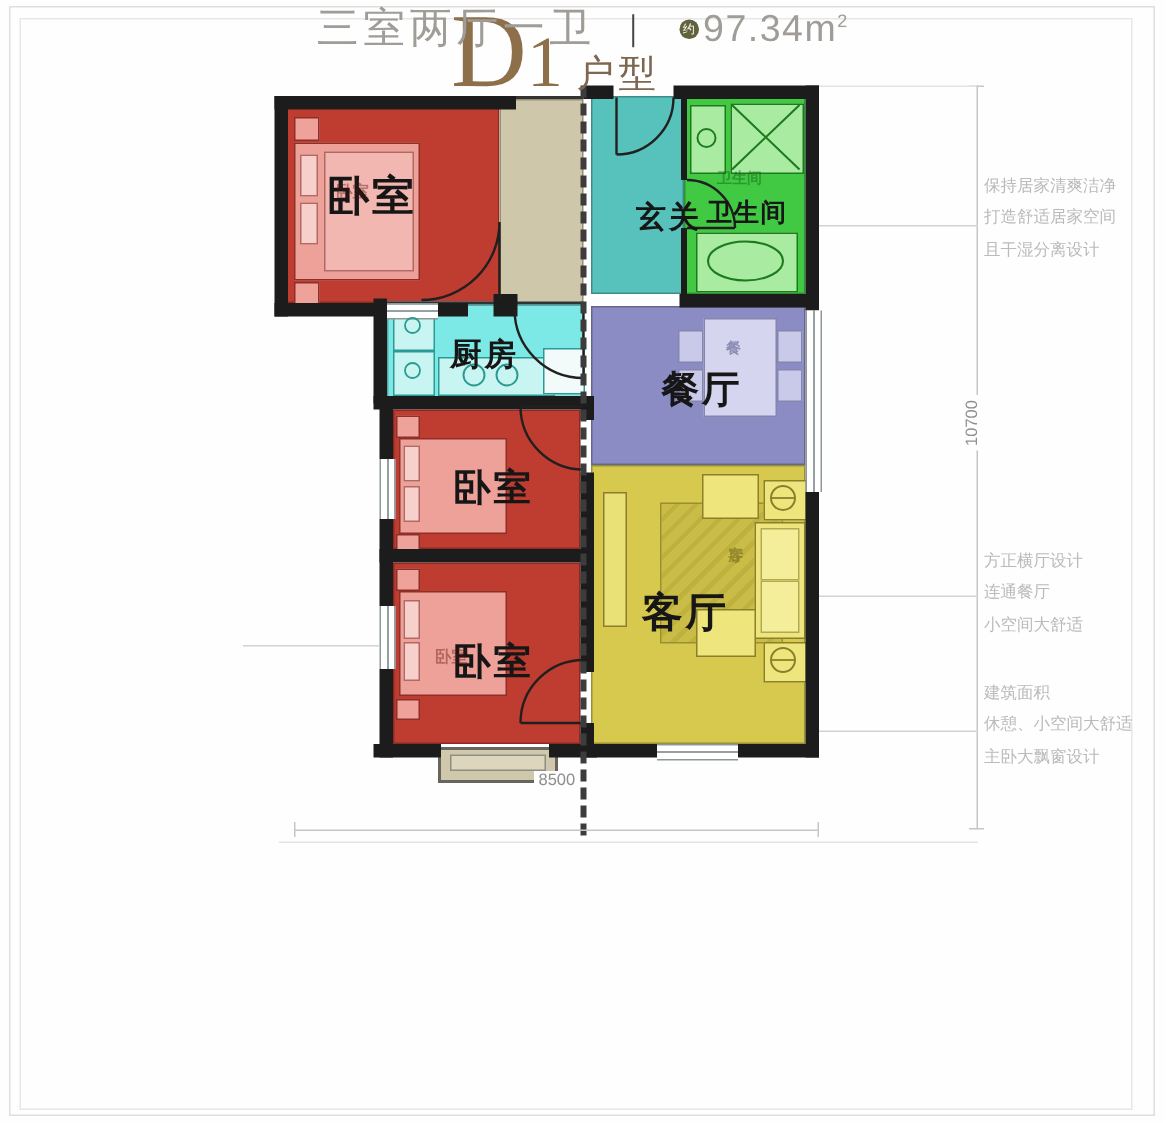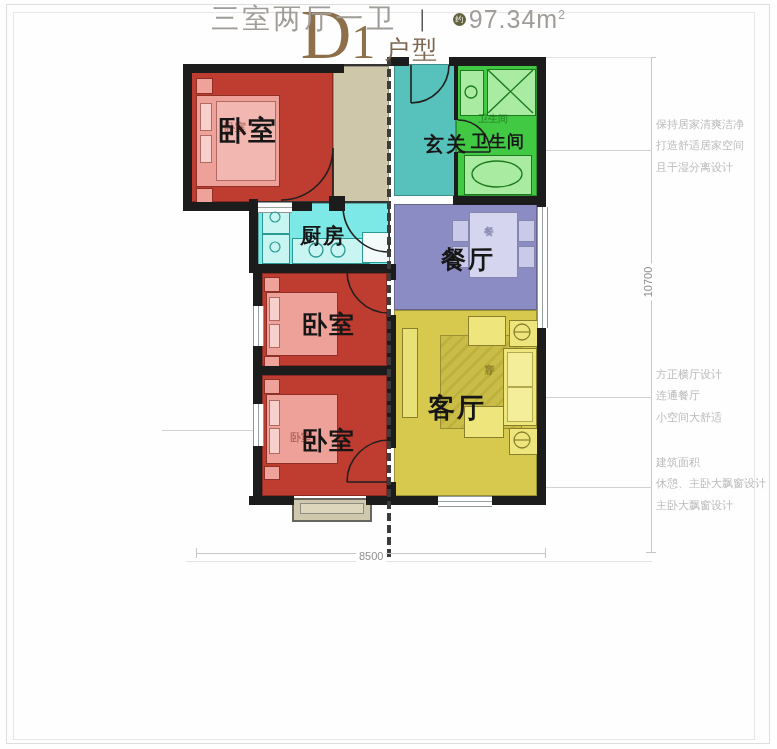--- a/index.html
+++ b/index.html
@@ -177,21 +177,21 @@
   <div class="wm" style="left:290px;top:430px;font-size:11px;color:#5a120d;">卧室</div>
   <div class="lbl" style="left:428px;top:390px;font-size:27px;">客厅</div>
   <div class="wm" style="left:482px;top:356px;font-size:10px;color:#4d430a;writing-mode:vertical-rl;letter-spacing:2px;">客厅</div>
 
   <div class="dash" style="left:387px;top:57px;height:500px;"></div>
 
   <div class="dimline" style="left:196px;top:553px;width:350px;height:1px;"></div>
   <div class="dimline" style="left:196px;top:548px;width:1px;height:10px;"></div>
   <div class="dimline" style="left:545px;top:548px;width:1px;height:10px;"></div>
   <div class="dimline" style="left:186px;top:561px;width:466px;height:1px;background:#e3e3e3;"></div>
-  <div class="dimtxt" style="left:356px;top:550px;">8500</div>
+  <div class="dimtxt" style="left:356px;top:514px;">8500</div>
 
   <div class="dimline" style="left:651px;top:57px;width:1px;height:496px;"></div>
   <div class="dimline" style="left:646px;top:57px;width:10px;height:1px;"></div>
   <div class="dimline" style="left:646px;top:552px;width:10px;height:1px;"></div>
   <div class="dimline" style="left:546px;top:57px;width:105px;height:1px;background:#e3e3e3;"></div>
   <div class="dimtxt" style="left:630px;top:276px;transform:rotate(-90deg);transform-origin:center;">10700</div>
 
   <div class="leader" style="left:546px;top:150px;width:106px;"></div>
   <div class="leader" style="left:546px;top:397px;width:106px;"></div>
   <div class="leader" style="left:546px;top:487px;width:106px;"></div>
@@ -202,21 +202,21 @@
     <div>打造舒适居家空间</div>
     <div>且干湿分离设计</div>
   </div>
   <div class="ann" style="left:656px;top:364px;">
     <div>方正横厅设计</div>
     <div>连通餐厅</div>
     <div>小空间大舒适</div>
   </div>
   <div class="ann" style="left:656px;top:452px;">
     <div>建筑面积</div>
-    <div>休憩、主卧大飘窗设计</div>
+    <div>休憩、小空间大舒适</div>
     <div>主卧大飘窗设计</div>
   </div>
   <div class="ann" style="left:40px;top:408px;">
   </div>
 
   <div id="titlerow">
     <span class="big">D</span>
     <span class="num">1</span>
     <span class="suf">户型</span>
   </div>

